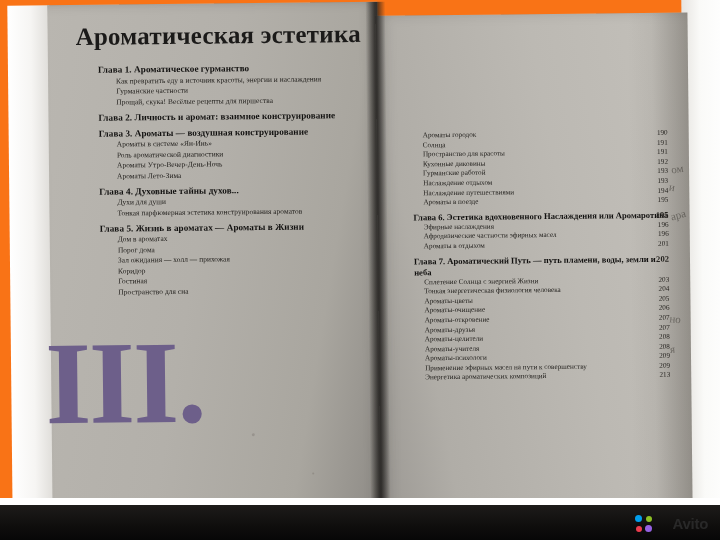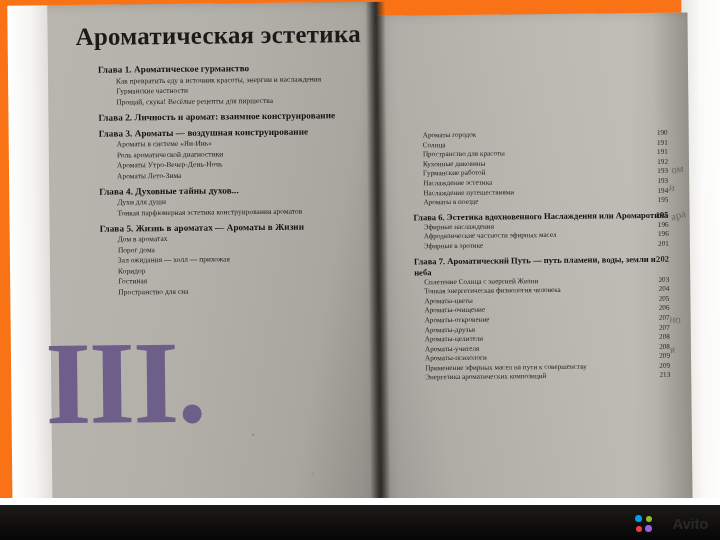--- a/index.html
+++ b/index.html
@@ -280,28 +280,28 @@
         <div class="speckle" style="left:260px; top:470px; width:2px; height:2px;"></div>
       </div>
 
       <div class="page-right">
         <div class="r-toc">
           <div class="row"><span>Ароматы городок</span><span class="pg">190</span></div>
           <div class="row"><span>Солнца</span><span class="pg">191</span></div>
           <div class="row"><span>Пространство для красоты</span><span class="pg">191</span></div>
           <div class="row"><span>Кухонные диковины</span><span class="pg">192</span></div>
           <div class="row"><span>Гурманские работой</span><span class="pg">193</span></div>
-          <div class="row"><span>Наслаждение эстетика</span><span class="pg">193</span></div>
+          <div class="row"><span>Наслаждение отдыхом</span><span class="pg">193</span></div>
           <div class="row"><span>Наслаждение путешествиями</span><span class="pg">194</span></div>
           <div class="row"><span>Ароматы в поезде</span><span class="pg">195</span></div>
 
           <div class="row chap"><span>Глава 6. Эстетика вдохновенного Наслаждения или Аромаротика</span><span class="pg">195</span></div>
           <div class="row"><span>Эфирные наслаждения</span><span class="pg">196</span></div>
           <div class="row"><span>Афродизические частности эфирных масел</span><span class="pg">196</span></div>
-          <div class="row"><span>Эфирные в эротике</span><span class="pg">201</span></div>
+          <div class="row"><span>Ароматы в отдыхом</span><span class="pg">201</span></div>
 
           <div class="row chap"><span>Глава 7. Ароматический Путь — путь пламени, воды, земли и неба</span><span class="pg">202</span></div>
           <div class="row"><span>Сплетение Солнца с энергией Жизни</span><span class="pg">203</span></div>
           <div class="row"><span>Тонкая энергетическая физиология человека</span><span class="pg">204</span></div>
           <div class="row"><span>Ароматы-цветы</span><span class="pg">205</span></div>
           <div class="row"><span>Ароматы-очищение</span><span class="pg">206</span></div>
           <div class="row"><span>Ароматы-откровение</span><span class="pg">207</span></div>
           <div class="row"><span>Ароматы-друзья</span><span class="pg">207</span></div>
           <div class="row"><span>Ароматы-целители</span><span class="pg">208</span></div>
           <div class="row"><span>Ароматы-учителя</span><span class="pg">208</span></div>

